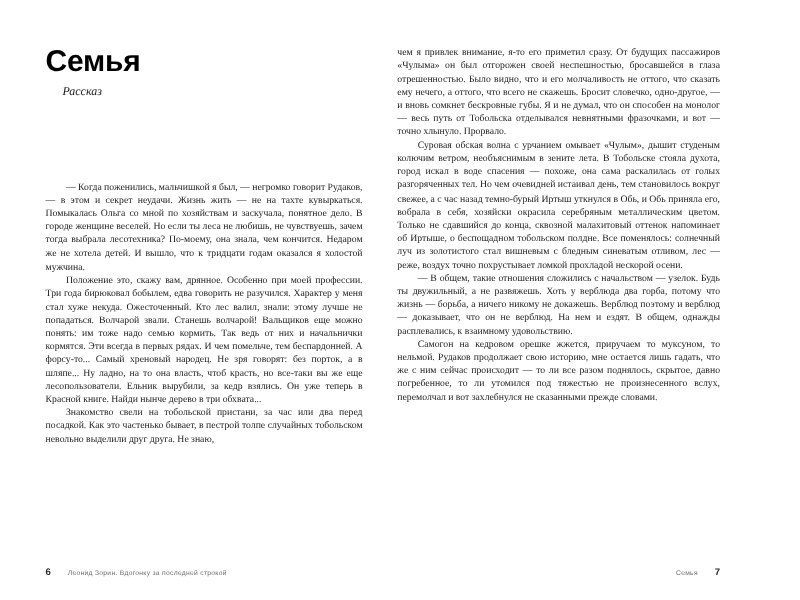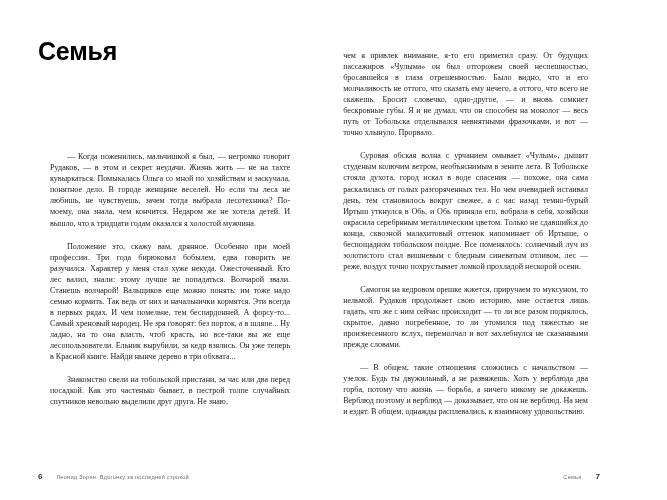--- a/index.html
+++ b/index.html
@@ -62,21 +62,21 @@
     font-size: 10px;
     line-height: 1.1;
     color: #1a1a1a;
     margin: 0 0 0 14px;
   }
   .title-spacer {
     height: 68px;
   }
   
   .body-text p {
-    margin: 12px;
+    margin: 0;
     font-size: 8.1px;
     line-height: 11.05px;
     text-align: justify;
     text-indent: 17px;
     hyphens: auto;
     -webkit-hyphens: auto;
     word-spacing: -0.05px;
     color: #1a1a1a;
   }
   .body-text p.cont {
@@ -115,46 +115,47 @@
 <body>
 
 <div class="page">
   <div class="spread">
 
     <div class="leaf leaf-left">
       <div class="column">
 
         <div class="title-block">
           <h1 class="chapter-title">Семья</h1>
+          <div class="chapter-kind">Рассказ</div>
         </div>
 
         <div class="title-spacer"></div>
 
         <div class="body-text">
           <p>— Когда поженились, мальчишкой я был, — негромко говорит Рудаков, — в этом и секрет неудачи. Жизнь жить — не на тахте кувыркаться. Помыкалась Ольга со мной по хозяйствам и заскучала, понятное дело. В городе женщине веселей. Но если ты леса не любишь, не чувствуешь, зачем тогда выбрала лесотехника? По-моему, она знала, чем кончится. Недаром же не хотела детей. И вышло, что к тридцати годам оказался я холостой мужчина.</p>
           <p>Положение это, скажу вам, дрянное. Особенно при моей профессии. Три года бирюковал бобылем, едва говорить не разучился. Характер у меня стал хуже некуда. Ожесточенный. Кто лес валил, знали: этому лучше не попадаться. Волчарой звали. Станешь волчарой! Вальщиков еще можно понять: им тоже надо семью кормить. Так ведь от них и начальнички кормятся. Эти всегда в первых рядах. И чем помельче, тем беспардонней. А форсу-то... Самый хреновый народец. Не зря говорят: без порток, а в шляпе... Ну ладно, на то она власть, чтоб красть, но все-таки вы же еще лесопользователи. Ельник вырубили, за кедр взялись. Он уже теперь в Красной книге. Найди нынче дерево в три обхвата...</p>
-          <p>Знакомство свели на тобольской пристани, за час или два перед посадкой. Как это частенько бывает, в пестрой толпе случайных спутников невольно выделили друг друга. Не знаю,</p>
+          <p>Знакомство свели на тобольской пристани, за час или два перед посадкой. Как это частенько бывает, в пестрой толпе случайных тобольском невольно выделили друг друга. Не знаю,</p>
         </div>
 
       </div>
 
       <div class="footer footer-left">
         <span class="folio">6</span>
         <span class="footer-label">Леонид Зорин. Вдогонку за последней строкой</span>
       </div>
     </div>
 
     <div class="leaf leaf-right">
       <div class="column">
 
         <div class="body-text">
           <p class="cont">чем я привлек внимание, я-то его приметил сразу. От будущих пассажиров «Чулыма» он был отгорожен своей неспешностью, бросавшейся в глаза отрешенностью. Было видно, что и его молчаливость не оттого, что сказать ему нечего, а оттого, что всего не скажешь. Бросит словечко, одно-другое, — и вновь сомкнет бескровные губы. Я и не думал, что он способен на монолог — весь путь от Тобольска отделывался невнятными фразочками, и вот — точно хлынуло. Прорвало.</p>
           <p>Суровая обская волна с урчанием омывает «Чулым», дышит студеным колючим ветром, необъяснимым в зените лета. В Тобольске стояла духота, город искал в воде спасения — похоже, она сама раскалилась от голых разгоряченных тел. Но чем очевидней истаивал день, тем становилось вокруг свежее, а с час назад темно-бурый Иртыш уткнулся в Обь, и Обь приняла его, вобрала в себя, хозяйски окрасила серебряным металлическим цветом. Только не сдавшийся до конца, сквозной малахитовый оттенок напоминает об Иртыше, о беспощадном тобольском полдне. Все поменялось: солнечный луч из золотистого стал вишневым с бледным синеватым отливом, лес — реже, воздух точно похрустывает ломкой прохладой нескорой осени.</p>
+          <p>— В общем, такие отношения сложились с начальством — узелок. Будь ты двужильный, а не развяжешь. Хоть у верблюда два горба, потому что жизнь — борьба, а ничего никому не докажешь. Верблюд поэтому и верблюд — доказывает, что он не верблюд. На нем и ездят. В общем, однажды расплевались, к взаимному удовольствию.</p>
           <p>Самогон на кедровом орешке жжется, приручаем то муксуном, то нельмой. Рудаков продолжает свою историю, мне остается лишь гадать, что же с ним сейчас происходит — то ли все разом поднялось, скрытое, давно погребенное, то ли утомился под тяжестью не произнесенного вслух, перемолчал и вот захлебнулся не сказанными прежде словами.</p>
-          <p>— В общем, такие отношения сложились с начальством — узелок. Будь ты двужильный, а не развяжешь. Хоть у верблюда два горба, потому что жизнь — борьба, а ничего никому не докажешь. Верблюд поэтому и верблюд — доказывает, что он не верблюд. На нем и ездят. В общем, однажды расплевались, к взаимному удовольствию.</p>
         </div>
 
       </div>
 
       <div class="footer footer-right">
         <span class="footer-label">Семья</span>
         <span class="folio">7</span>
       </div>
     </div>
 

